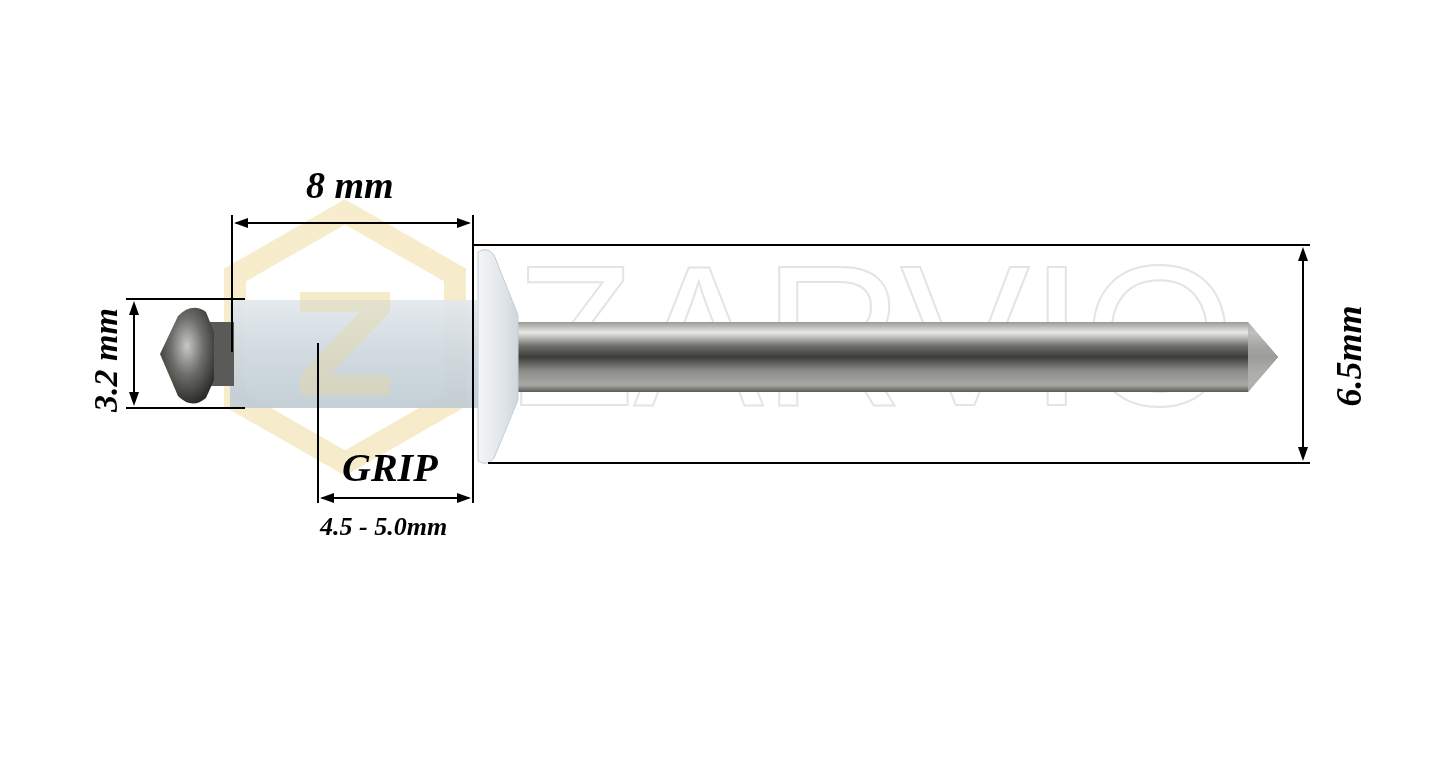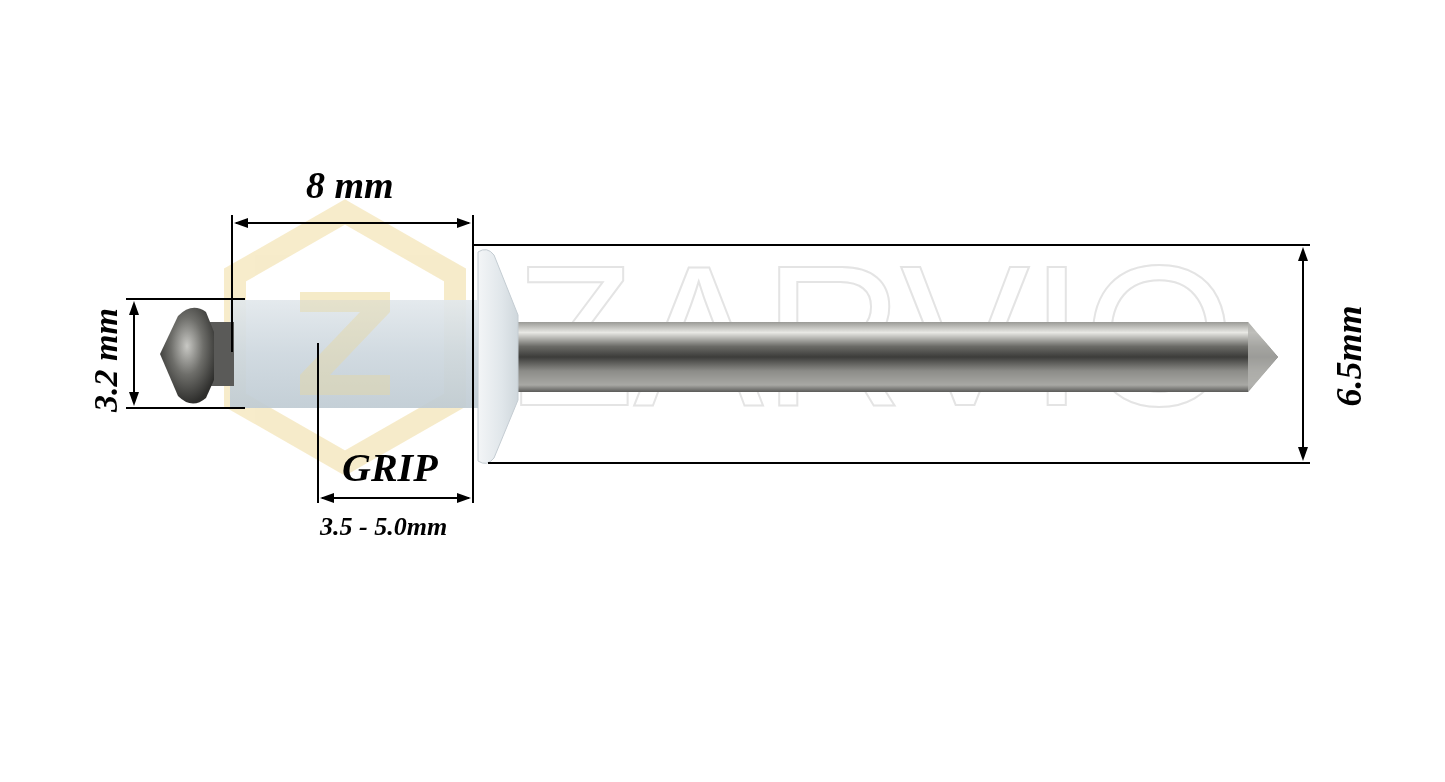--- a/index.html
+++ b/index.html
@@ -93,14 +93,14 @@
       <polygon points="1303,461 1298,447 1308,447"></polygon>
       <polygon points="320,498 334,493 334,503"></polygon>
       <polygon points="471,498 457,493 457,503"></polygon>
     </g>
   </svg>
 
   <div class="label lbl-8mm">8 mm</div>
   <div class="label lbl-32">3.2 mm</div>
   <div class="label lbl-65">6.5mm</div>
   <div class="label lbl-grip">GRIP</div>
-  <div class="label lbl-griprange">3.5 - 5.0mm</div>
+  <div class="label lbl-griprange">4.5 - 5.0mm</div>
 </div>
 
 </body></html>

